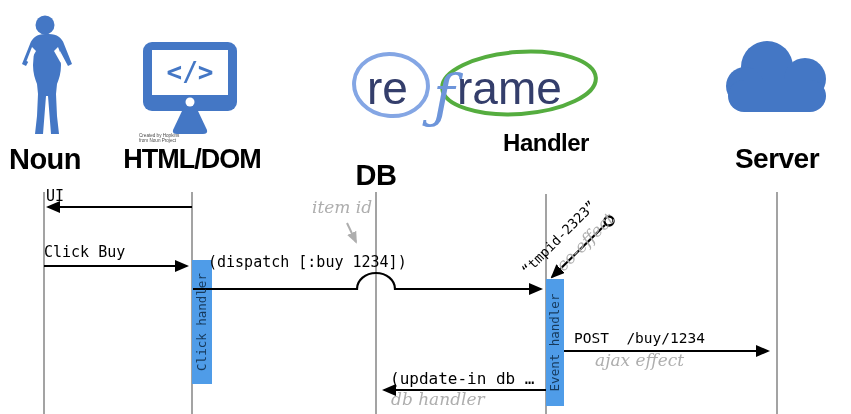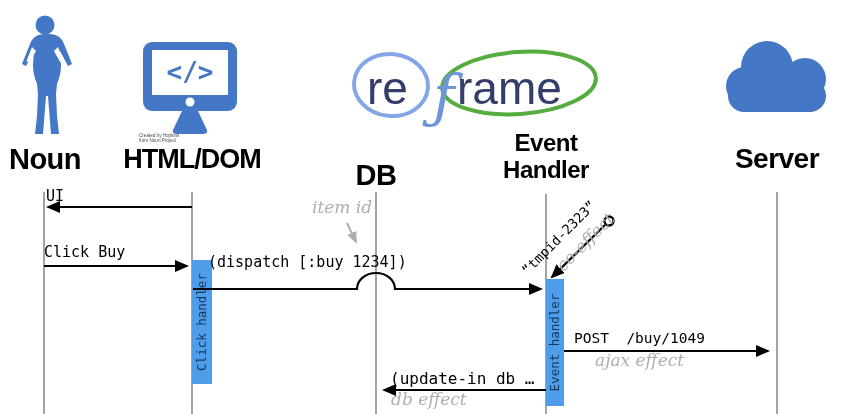--- a/index.html
+++ b/index.html
@@ -108,37 +108,36 @@
   <div class="abs z3 attr" style="left:139px;top:133px;width:60px;">
     <div>Created by Hopkins</div>
     <div>from Noun Project</div>
   </div>
 
   <div class="abs z3 actor-label" style="left:107px;top:144px;width:170px;font-size:27px;letter-spacing:-1px;">HTML/DOM</div>
 
   <div class="abs z3 actor-label" style="left:331px;top:146px;width:90px;font-size:29px;margin-top:13px;">DB</div>
 
   <div class="abs z3 actor-label" style="left:486px;top:129px;width:120px;font-size:24px;line-height:27px;">
-    <div>Event</div>
     <div>Handler</div>
   </div>
 
   <div class="abs z3 actor-label" style="left:727px;top:143px;width:100px;font-size:28px;text-align:center;">Server</div>
 
   <div class="abs z3 mono center" style="left:46px;top:187px;width:146px;font-size:15px;">UI</div>
 
   <div class="abs z3 mono center" style="left:44px;top:243px;width:163px;font-size:15px;">Click Buy</div>
 
   <div class="abs z3 mono" style="left:208px;top:253px;font-size:15px;">(dispatch [:buy 1234])</div>
 
-  <div class="abs z3 mono center" style="left:574px;top:330px;width:186px;font-size:14.5px;">POST  /buy/1049</div>
+  <div class="abs z3 mono center" style="left:574px;top:330px;width:186px;font-size:14.5px;">POST  /buy/1234</div>
   <div class="abs z3 script center" style="left:595px;top:350px;width:140px;font-size:17px;">ajax effect</div>
 
   <div class="abs z3 mono center" style="left:390px;top:369px;width:150px;font-size:16px;">(update-in db …</div>
-  <div class="abs z3 script center" style="left:391px;top:389px;width:140px;font-size:17px;">db effect</div>
+  <div class="abs z3 script center" style="left:391px;top:389px;width:140px;font-size:17px;">db handler</div>
 
   <div class="abs z3 script" style="left:312px;top:197px;font-size:17px;">item id</div>
 
   <div class="abs z3 mono rot45" style="left:531px;top:259px;height:20px;line-height:20px;font-size:13.5px;">“tmpid-2323”</div>
   <div class="abs z3 script rot45" style="left:566px;top:255px;height:20px;line-height:20px;font-size:17px;">co-effect</div>
 
   <div class="vlabel z2" style="left:192px;top:384px;width:124px;height:20px;line-height:20px;font-size:12.5px;">Click handler</div>
   <div class="vlabel z2" style="left:546px;top:406px;width:127px;height:18px;line-height:18px;font-size:12.5px;">Event handler</div>
 
 </div>

